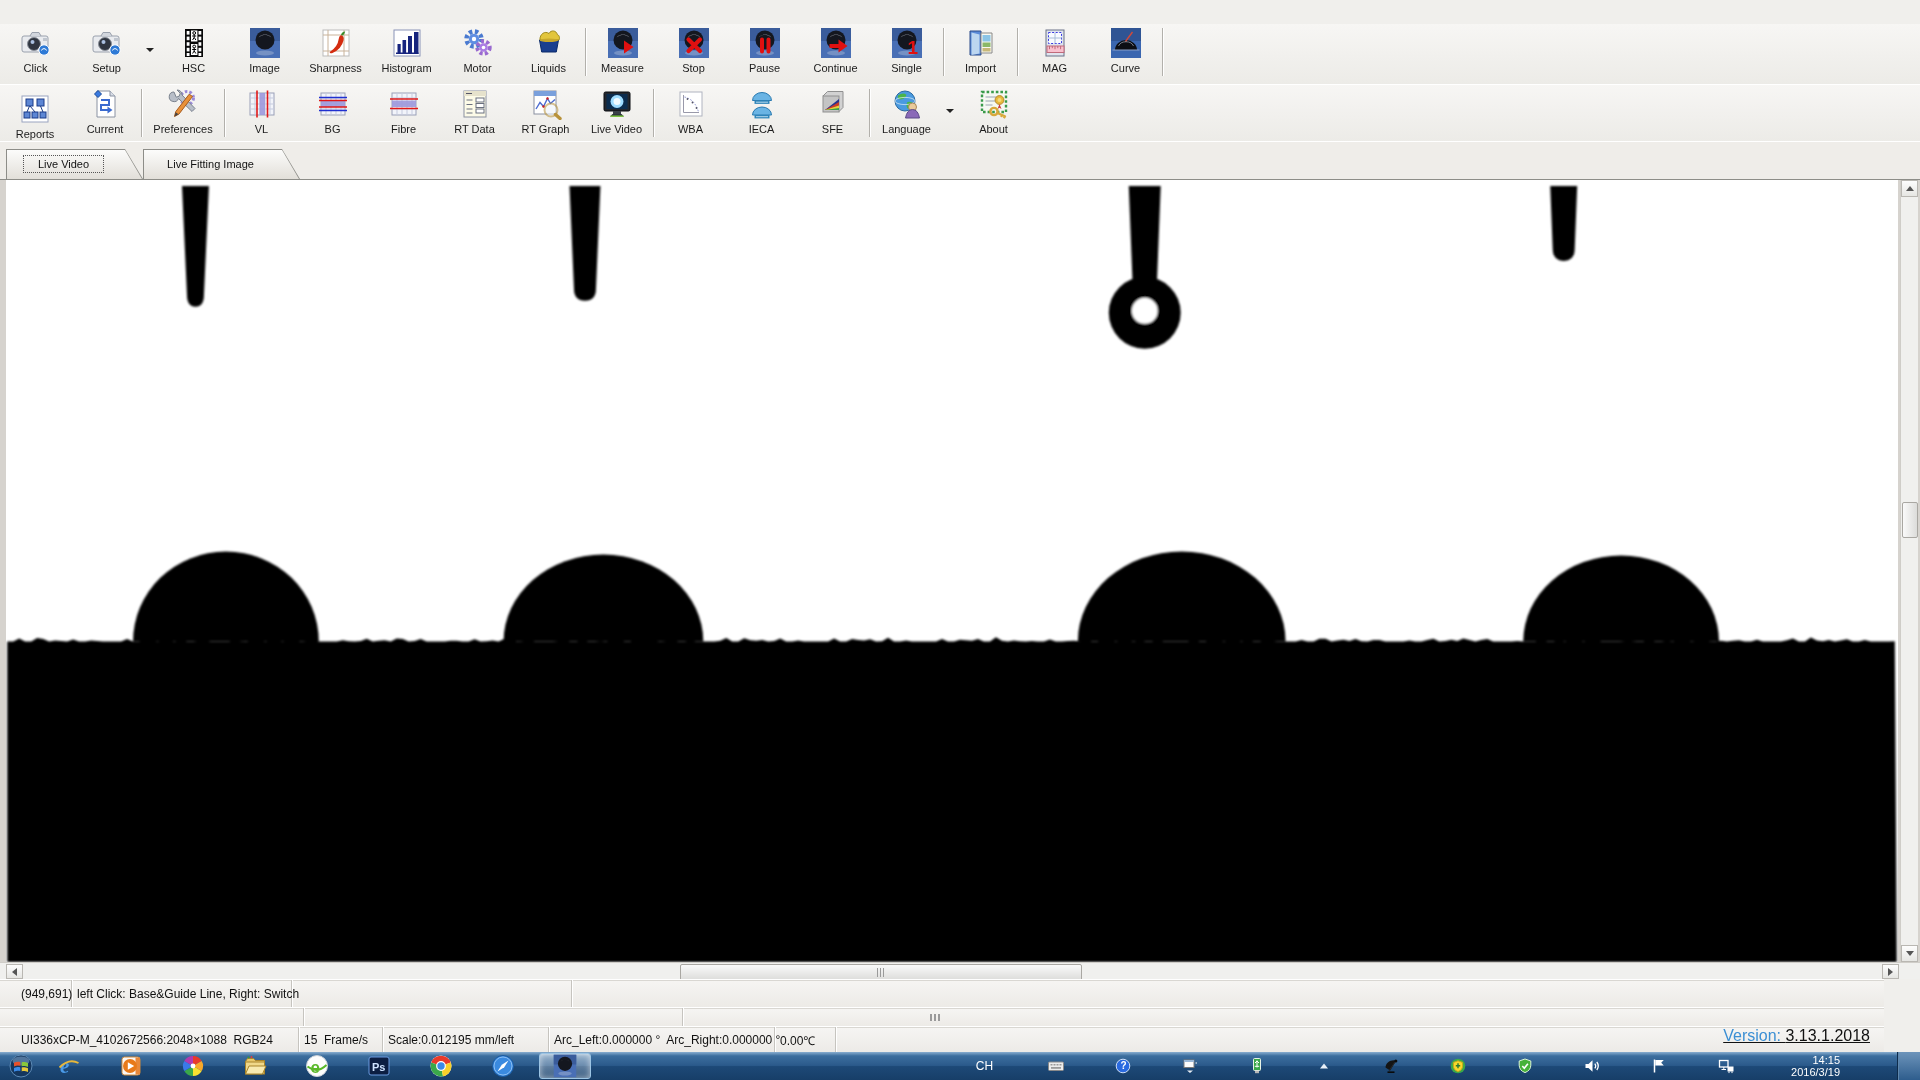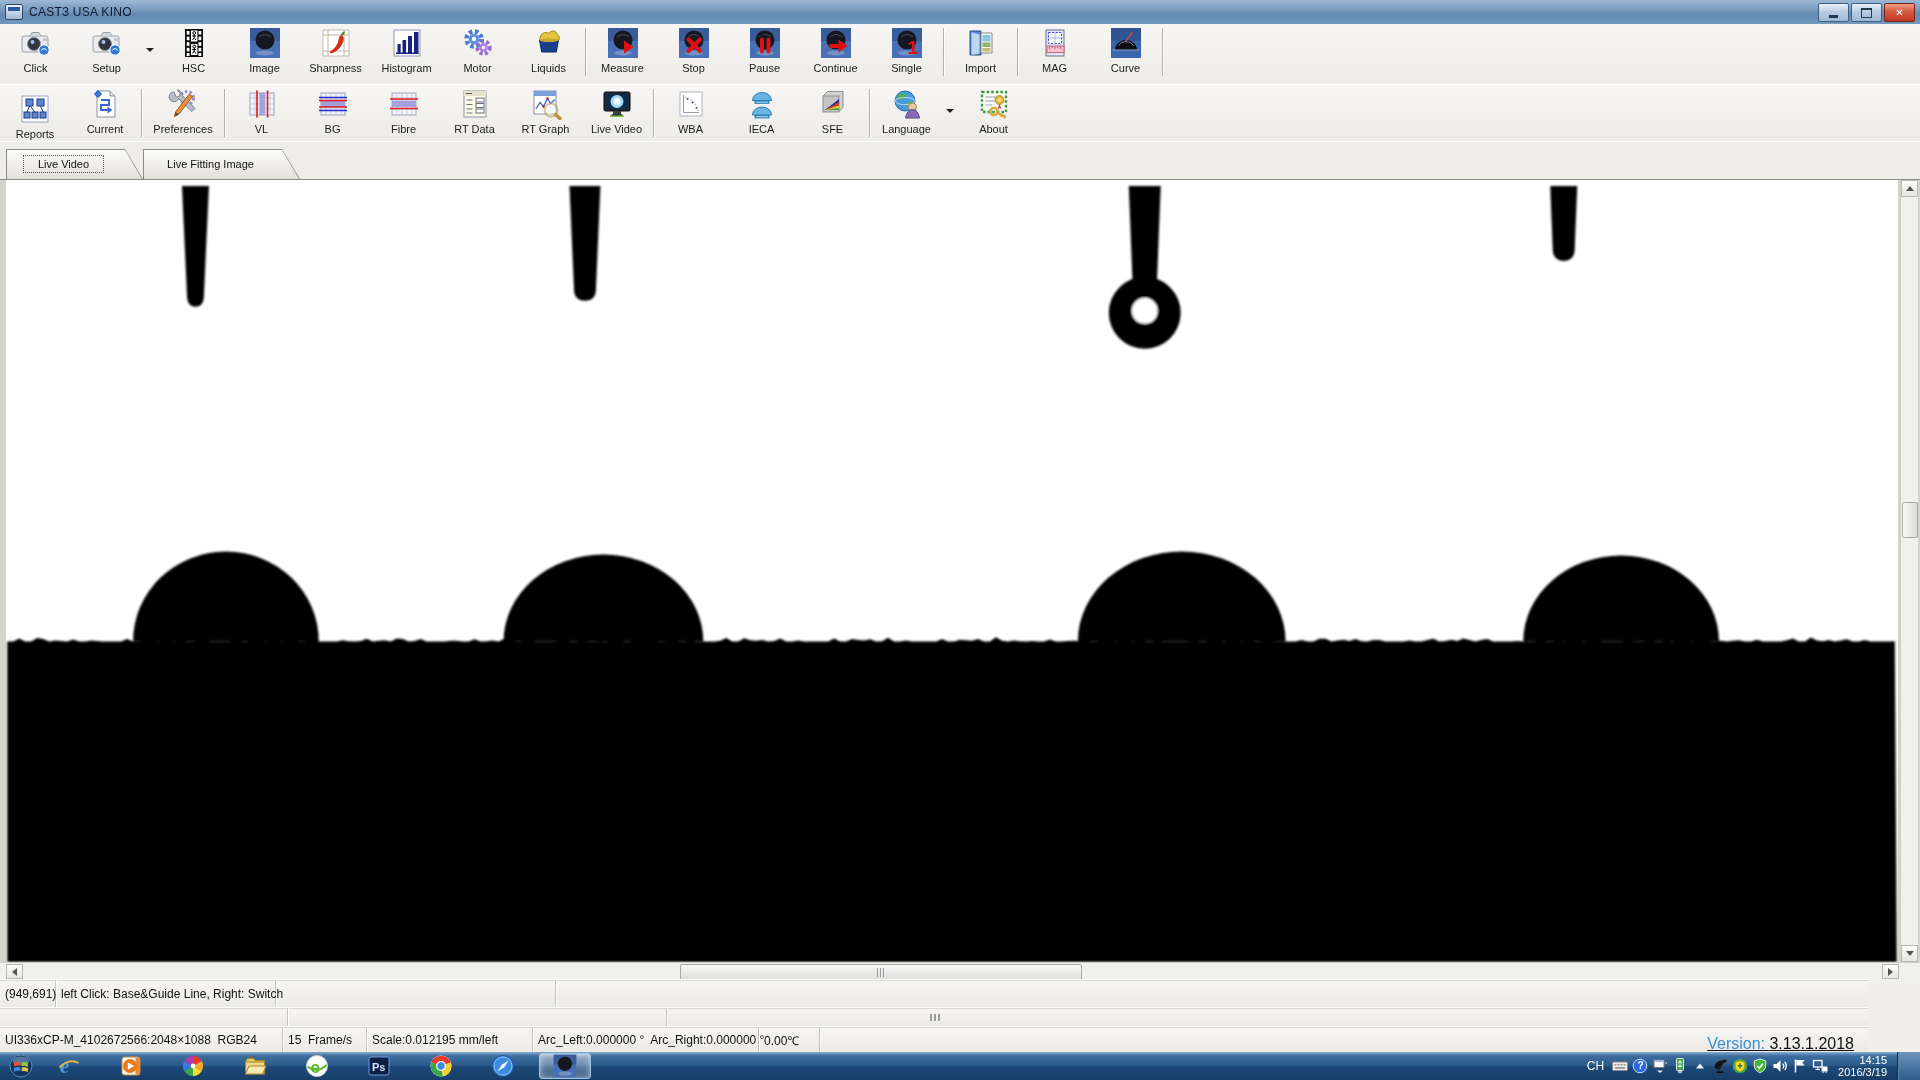--- a/index.html
+++ b/index.html
@@ -61,63 +61,50 @@
   .hscroll{position:absolute;left:0;top:962px;width:1920px;height:17px;background:#f0f0ee;border-top:1px solid #cfcdc8;box-sizing:border-box;}
   .harrow{position:absolute;top:1px;width:17px;height:15px;background:linear-gradient(#fdfdfd,#e6e6e3);
     border:1px solid #b9b7b2;box-sizing:border-box;display:flex;align-items:center;justify-content:center;}
   .harrow.left{left:6px;} .harrow.right{right:21px;}
   .hthumb{position:absolute;left:680px;top:1px;width:400px;height:15px;
     background:linear-gradient(#fafafa,#dcdcda);border:1px solid #a9a7a2;border-radius:2px;}
   .hgrip{position:absolute;left:50%;top:3px;width:8px;height:9px;margin-left:-4px;
     background:repeating-linear-gradient(90deg,#9a9a9a 0 1px,transparent 1px 3px);}
   
   .statusbar{position:absolute;left:0;width:1868px;background:linear-gradient(#f6f5f3,#eceae6);
-    border-top:1px solid #ffffff;box-shadow:inset 0 1px 0 #d9d7d2;display:flex;align-items:flex-end;font-size:12px;color:#111;}
+    border-top:1px solid #ffffff;box-shadow:inset 0 1px 0 #d9d7d2;display:flex;align-items:flex-start;font-size:12px;color:#111;padding-left:16px;}
   #sb1{top:979px;height:28px;}
   #sbgrip{top:1007px;height:19px;}
   #sb2{top:1026px;height:26px;}
   .sbpanel{height:100%;display:flex;align-items:center;padding-left:5px;box-sizing:border-box;
     border-right:1px solid #c6c4bf;box-shadow:1px 0 0 #ffffff;white-space:pre;}
   .sb-version{margin-left:auto;padding-right:14px;font-size:16px;text-decoration:underline;}
   .sb-version .vlab{color:#3b8fd4;} .sb-version .vval{color:#111;}
   .gripdots{position:absolute;left:930px;top:6px;width:10px;height:7px;
     background:repeating-linear-gradient(90deg,#9a9a9a 0 2px,transparent 2px 4px);}
   
   .taskbar{position:absolute;left:0;top:1052px;width:1920px;height:28px;
     background:linear-gradient(#89aed0 0%,#3c6e9e 14%,#2b5a8b 48%,#1d4977 52%,#173e68 100%);display:flex;align-items:center;}
   .startorb{width:34px;height:26px;margin-left:4px;display:flex;align-items:center;justify-content:center;}
   .taskbtn{width:52px;height:26px;margin:0 5px;display:flex;align-items:center;justify-content:center;border-radius:3px;}
   .taskbtn.active{background:linear-gradient(rgba(255,255,255,.45),rgba(255,255,255,.15));
     border:1px solid #9cc4e4;box-sizing:border-box;box-shadow:inset 0 0 6px rgba(255,255,255,.6);}
   .taskbtn svg,.startorb svg{display:block;}
-  .tray{margin-left:auto;display:flex;align-items:center;height:100%;}
+  .tray{margin-left:auto;display:flex;align-items:center;height:100%;gap:47px;}
   .tray-lang{color:#fff;font-size:12px;margin:0 6px;}
   .trayicon{width:20px;height:18px;display:flex;align-items:center;justify-content:center;}
   .clock{color:#fff;font-size:11px;text-align:right;line-height:12px;margin:0 10px 0 8px;}
   .showdesk{width:22px;height:28px;border-left:1px solid #0e2c4c;box-shadow:inset 1px 0 0 #5e87ad;
     background:linear-gradient(#6d94ba,#2e5d8d);}
 </style>
 </head>
 <body>
 
 <div id="screen">
 
-  <div class="titlebar">
-    <span class="title-appicon"></span>
-    <span class="title-text">CAST3  USA KINO</span>
-    <div class="winbtns">
-      <div class="winbtn">
-          <span class="mingl"></span>
-        </div>
-      <div class="winbtn">
-          <span class="maxgl"></span>
-        </div>
-      <div class="winbtn close">✕</div>
-    </div>
-  </div>
 
   <div class="toolbar" id="toolbar1">
       <div class="tbtn">
         <span>
           <svg class="ticon" viewBox="0 0 32 32" xmlns="http://www.w3.org/2000/svg">
             <rect x="2" y="9" width="26" height="16" rx="2" fill="#e9ebef" stroke="#9aa1ad"></rect>
             <path d="M10 9 l2 -3.5 h7 l2 3.5" fill="#d2d6dd" stroke="#9aa1ad"></path>
             <rect x="23" y="11" width="4" height="3" fill="#c0c6cf"></rect>
             <circle cx="14" cy="17" r="6.5" fill="#2f3540" stroke="#8a8f99"></circle>
             <circle cx="12.5" cy="15" r="2" fill="#aac0e0"></circle>

